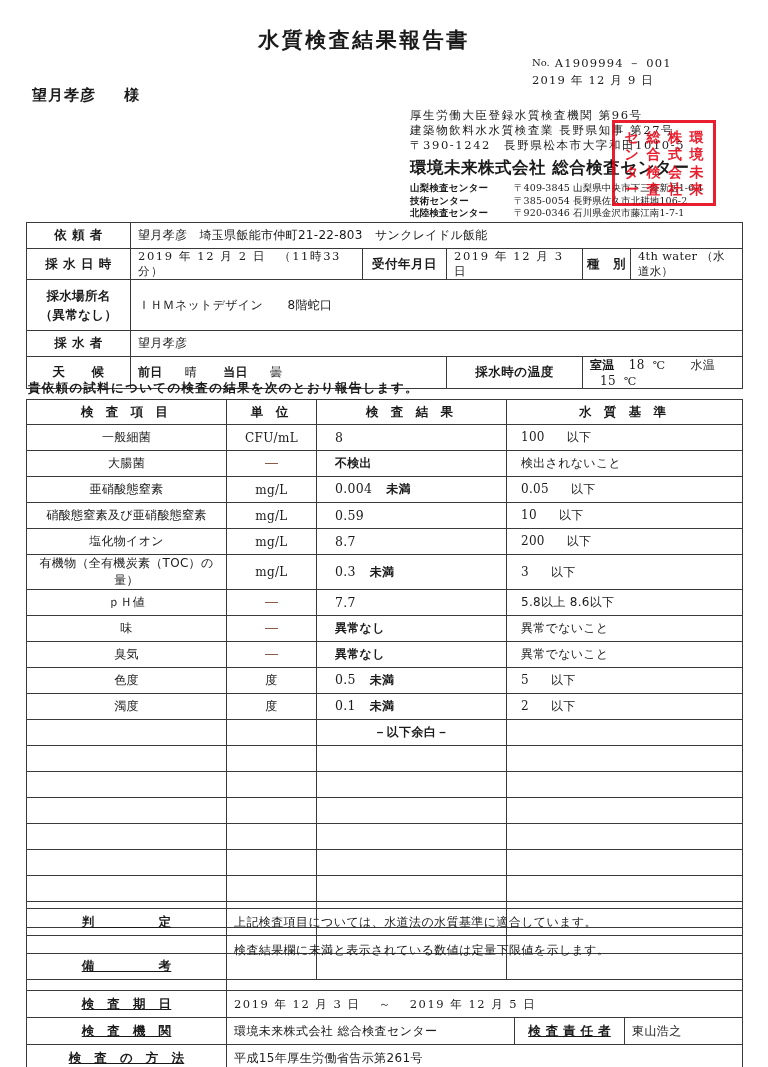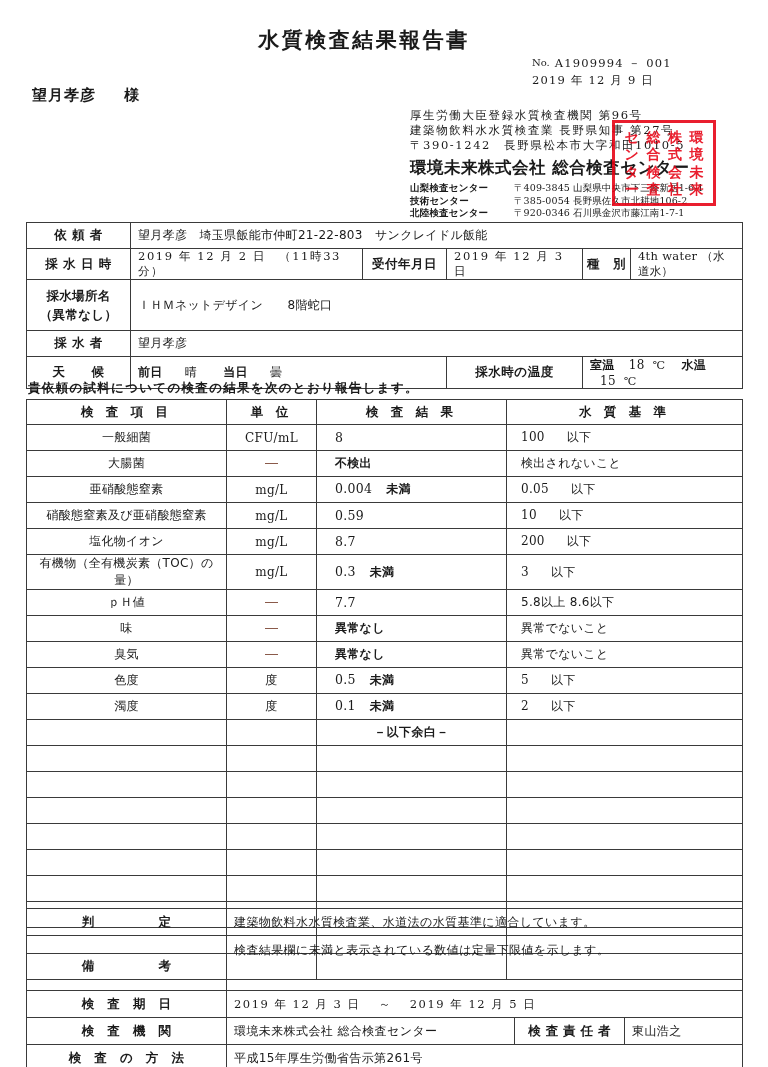--- a/index.html
+++ b/index.html
@@ -256,20 +256,21 @@
     position: absolute;
     left: 26px;
     top: 908px;
     width: 716px;
   }
   .footer-table td { height: 26px; }
   .footer-table .lbl-wide {
     font-weight: bold;
     font-size: 12.5px;
     text-align: center;
+    text-decoration: underline;
   }
   .footer-table .ftext {
     font-size: 12px;
     letter-spacing: 0.4px;
   }
   .remarks-cell {
     height: 48px !important;
     vertical-align: top;
     padding-top: 6px;
   }
@@ -386,21 +387,21 @@
             <span style="font-weight:bold">前日</span>
             <span style="margin-left:18px">晴</span>
             <span style="margin-left:22px;font-weight:bold">当日</span>
             <span style="margin-left:18px">曇</span>
           </td>
           <td class="lbl">採水時の温度</td>
           <td colspan="2">
             <span style="font-weight:bold">室温</span>
             <span class="serif" style="margin-left:10px">18</span>
             <span class="serif" style="margin-left:4px;font-size:11px">℃</span>
-            <span style="margin-left:12px;font-weight:bold">水温</span>
+            <span style="margin-left:21px;font-weight:normal">水温</span>
             <span class="serif" style="margin-left:10px">15</span>
             <span class="serif" style="margin-left:4px;font-size:11px">℃</span>
           </td>
         </tr>
       </tbody>
     </table>
   </div>
 
   <div class="intro">貴依頼の試料についての検査の結果を次のとおり報告します。</div>
 
@@ -555,21 +556,21 @@
     <table class="footer-table">
       <colgroup>
         <col style="width:200px">
         <col style="width:288px">
         <col style="width:110px">
         <col style="width:118px">
       </colgroup>
       <tbody>
         <tr>
           <td class="lbl-wide">判　　　　　定</td>
-          <td class="ftext" colspan="3">建築物飲料水水質検査業、水道法の水質基準に適合しています。</td>
+          <td class="ftext" colspan="3">上記検査項目については、水道法の水質基準に適合しています。</td>
         </tr>
         <tr>
           <td class="lbl-wide remarks-cell" style="vertical-align:middle">備　　　　　考</td>
           <td class="ftext remarks-cell" colspan="3">検査結果欄に未満と表示されている数値は定量下限値を示します。</td>
         </tr>
         <tr>
           <td class="lbl-wide">検　査　期　日</td>
           <td class="period-val" colspan="3">2019 年 12 月 3 日 　～　 2019 年 12 月 5 日</td>
         </tr>
         <tr>

